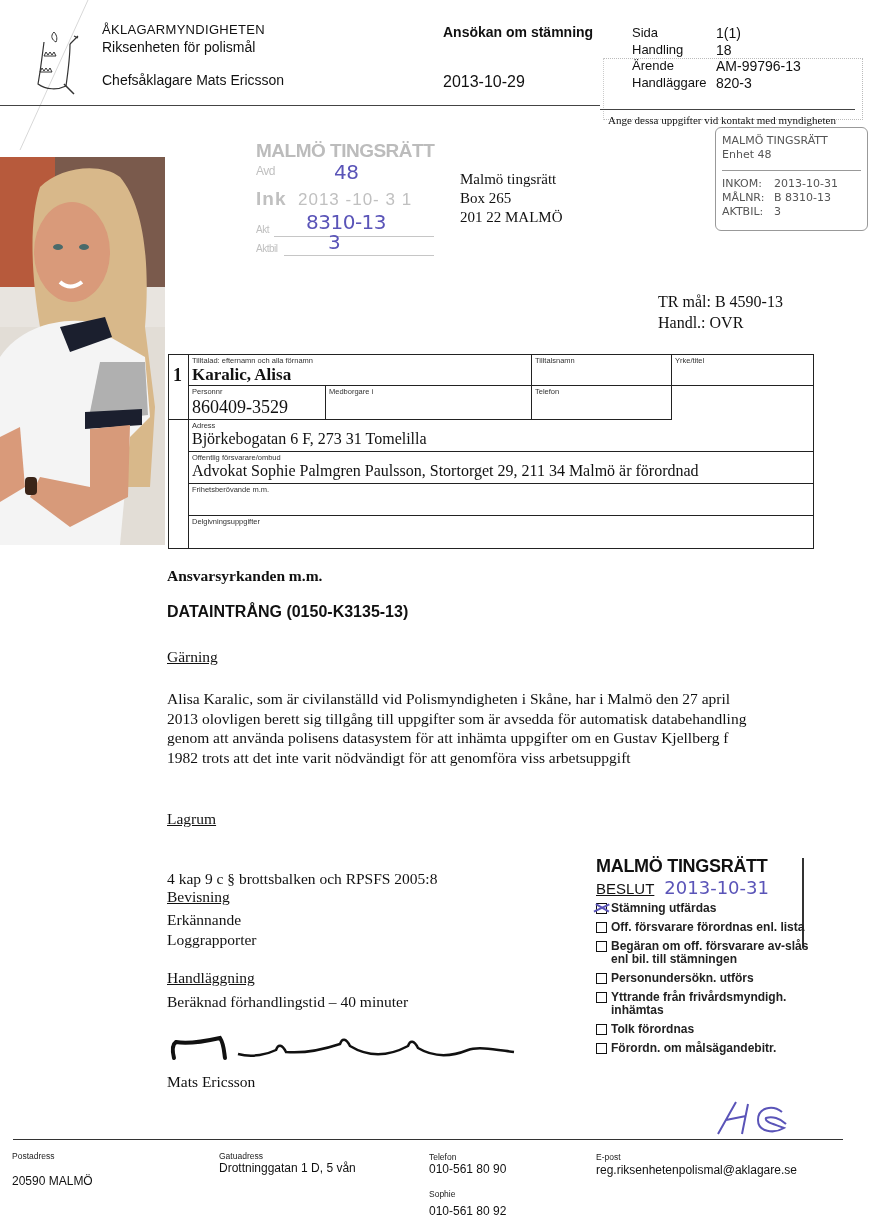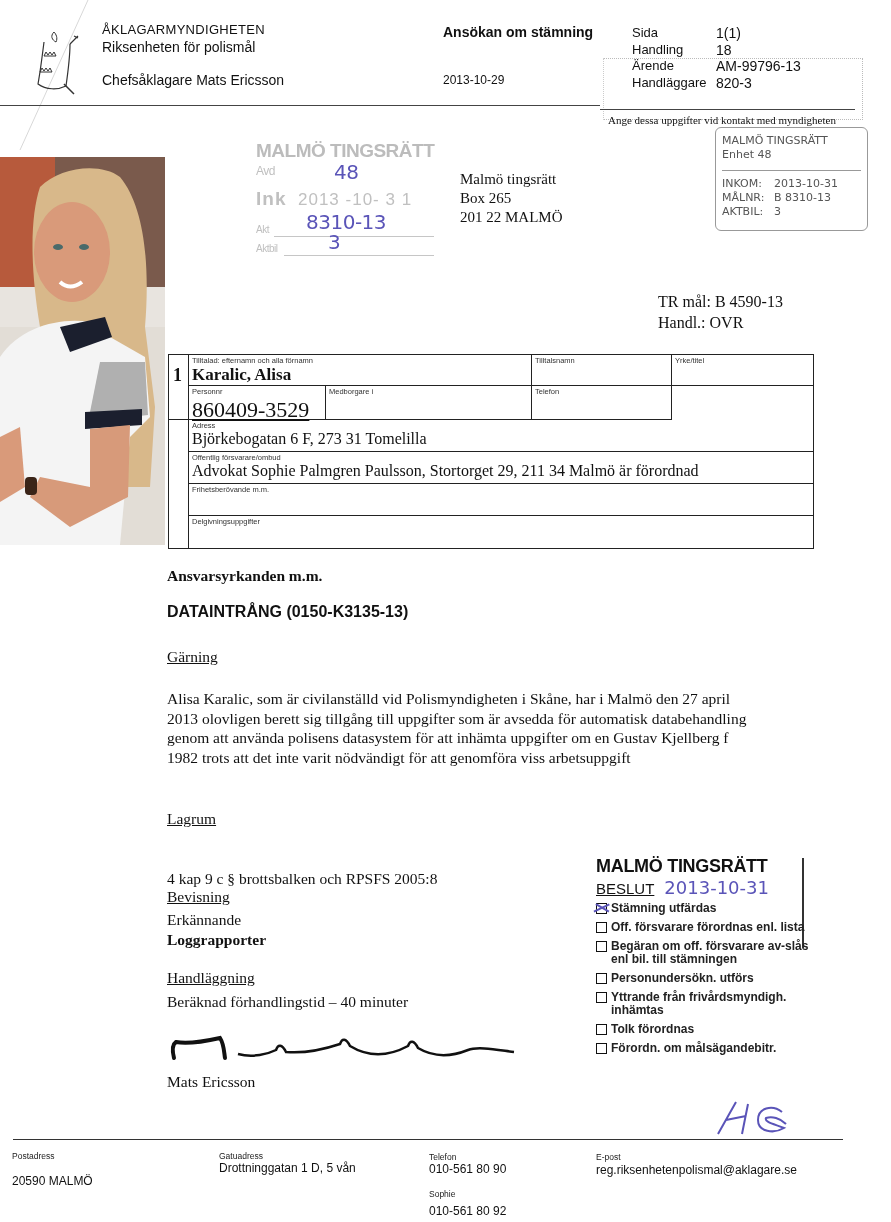--- a/index.html
+++ b/index.html
@@ -7,21 +7,21 @@
   body { position: relative; font-family: "Liberation Sans", sans-serif; color: #111; }
   .abs { position: absolute; }
   .serif { font-family: "Liberation Serif", serif; }
 
   
   .logo { left: 32px; top: 28px; width: 48px; height: 68px; }
   .org-title { left: 102px; top: 22px; font-size: 13px; letter-spacing: 0.3px; font-family: "Liberation Sans", sans-serif; }
   .org-unit { left: 102px; top: 39px; font-size: 14px; }
   .org-person { left: 102px; top: 72px; font-size: 14px; }
   .doc-type { left: 443px; top: 24px; font-size: 14px; font-weight: bold; }
-  .doc-date { left: 443px; top: 73px; font-size: 12px; }
+  .doc-date { left: 443px; top: 73px; font-size: 16px; }
   .meta-grid { left: 632px; top: 25px; font-size: 13px; line-height: 16.5px; }
   .meta-row { display: flex; }
   .meta-k { width: 84px; }
   .meta-v { font-size: 14px; }
   .meta-box { left: 603px; top: 58px; width: 260px; height: 62px; border: 1px dotted #bbb; border-left: 1px dotted #ccc; }
   .hr-top { left: 0; top: 105px; width: 600px; height: 1px; background: #444; }
   .hr-top2 { left: 600px; top: 109px; width: 255px; height: 1px; background: #444; }
   .contact-note { left: 608px; top: 114px; font-size: 11px; font-family: "Liberation Serif", serif; }
 
   
@@ -196,21 +196,21 @@
   </div>
   <div class="cell" style="left:363px;top:0;width:140px;height:31px;">
     <span class="lbl">Tilltalsnamn</span>
   </div>
   <div class="cell" style="left:503px;top:0;width:141px;height:31px;border-right:none;">
     <span class="lbl">Yrke/titel</span>
   </div>
 
   <div class="cell" style="left:20px;top:31px;width:137px;height:34px;">
     <span class="lbl">Personnr</span>
-    <span class="val" style="top:11px;font-size:22px;text-decoration:underline;">860409-3529</span>
+    <span class="val" style="top:11px;font-size:18px;">860409-3529</span>
   </div>
   <div class="cell" style="left:157px;top:31px;width:206px;height:34px;">
     <span class="lbl">Medborgare i</span>
   </div>
   <div class="cell" style="left:363px;top:31px;width:140px;height:34px;">
     <span class="lbl">Telefon</span>
   </div>
 
   <div class="cell" style="left:20px;top:65px;width:624px;height:32px;border-right:none;">
     <span class="lbl">Adress</span>
@@ -234,21 +234,21 @@
 <div class="abs sec" style="top:567px;font-weight:bold;">Ansvarsyrkanden m.m.</div>
 <div class="abs crime">DATAINTRÅNG  (0150-K3135-13)</div>
 <div class="abs sec u" style="top:648px;">Gärning</div>
 <div class="abs para">Alisa Karalic, som är civilanställd vid Polismyndigheten i Skåne, har i Malmö den 27 april 2013 olovligen berett sig tillgång till uppgifter som är avsedda för automatisk databehandling genom att använda polisens datasystem för att inhämta uppgifter om en Gustav Kjellberg f 1982 trots att det inte varit nödvändigt för att genomföra viss arbetsuppgift</div>
 
 <div class="abs sec u" style="top:810px;">Lagrum</div>
 <div class="abs sec" style="top:850px;margin-top:20px;">4 kap 9 c § brottsbalken och RPSFS 2005:8</div>
 
 <div class="abs sec u" style="top:888px;">Bevisning</div>
 <div class="abs sec" style="top:911px;">Erkännande</div>
-<div class="abs sec" style="top:931px;font-weight:bold;">Loggrapporter</div>
+<div class="abs sec" style="top:931px;">Loggrapporter</div>
 
 <div class="abs sec u" style="top:969px;">Handläggning</div>
 <div class="abs sec" style="top:993px;">Beräknad förhandlingstid – 40 minuter</div>
 
 <svg class="abs" style="left:168px;top:1030px;" width="350" height="40">
   <path d="M6 28 C4 20 5 14 8 12 C18 14 34 12 52 8 C56 14 56 22 57 28" stroke="#111" stroke-width="4" fill="none" stroke-linecap="round"></path>
   <path d="M70 24 C85 28 100 24 108 20 C110 14 114 14 118 22 C140 24 160 18 172 14 C174 8 178 8 182 16 C205 30 225 24 240 16 C242 10 246 10 250 18 C270 30 290 24 300 20 C310 16 330 20 346 22" stroke="#111" stroke-width="2.5" fill="none"></path>
 </svg>
 <div class="abs sec" style="top:1073px;">Mats Ericsson</div>
 

